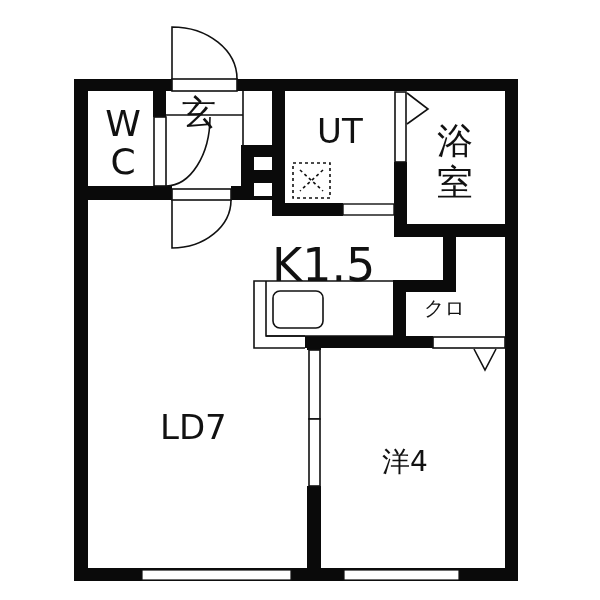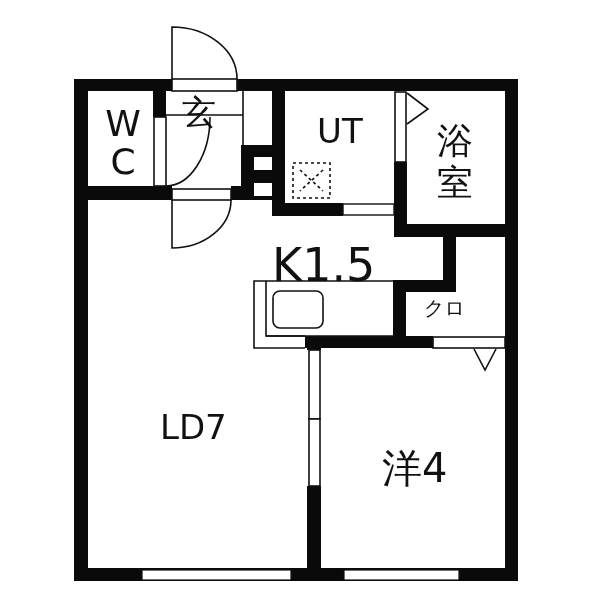--- a/index.html
+++ b/index.html
@@ -104,13 +104,13 @@
 </div>
 <div class="label" style="left:182px; top:95px; font-size:34px;">玄</div>
 <div class="label" style="left:317px; top:114px; font-size:34px;">UT</div>
 <div class="vlabel" style="left:432px; top:120px; width:46px; font-size:36px; line-height:42px;">
   <div>浴</div>
   <div>室</div>
 </div>
 <div class="label" style="left:272px; top:242px; font-size:46px;">K1.5</div>
 <div class="label" style="left:424px; top:298px; font-size:20px;">クロ</div>
 <div class="label" style="left:160px; top:394px; font-size:34px;margin-top:16px;">LD7</div>
-<div class="label" style="left:382px; top:448px; font-size:40px;">洋4</div>
+<div class="label" style="left:382px; top:448px; font-size:28px;">洋4</div>
 
 </body></html>

